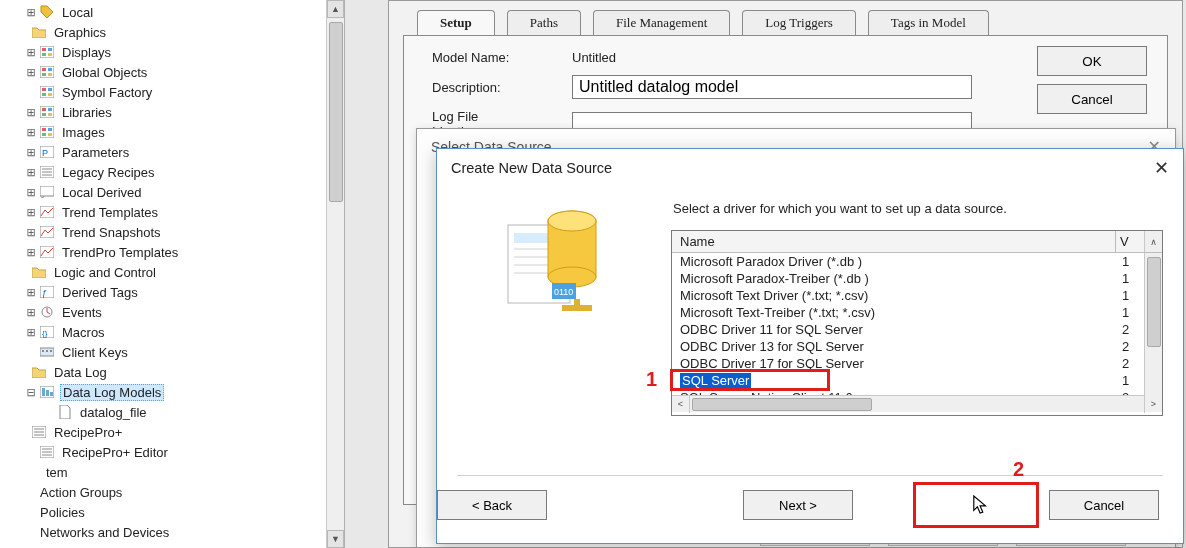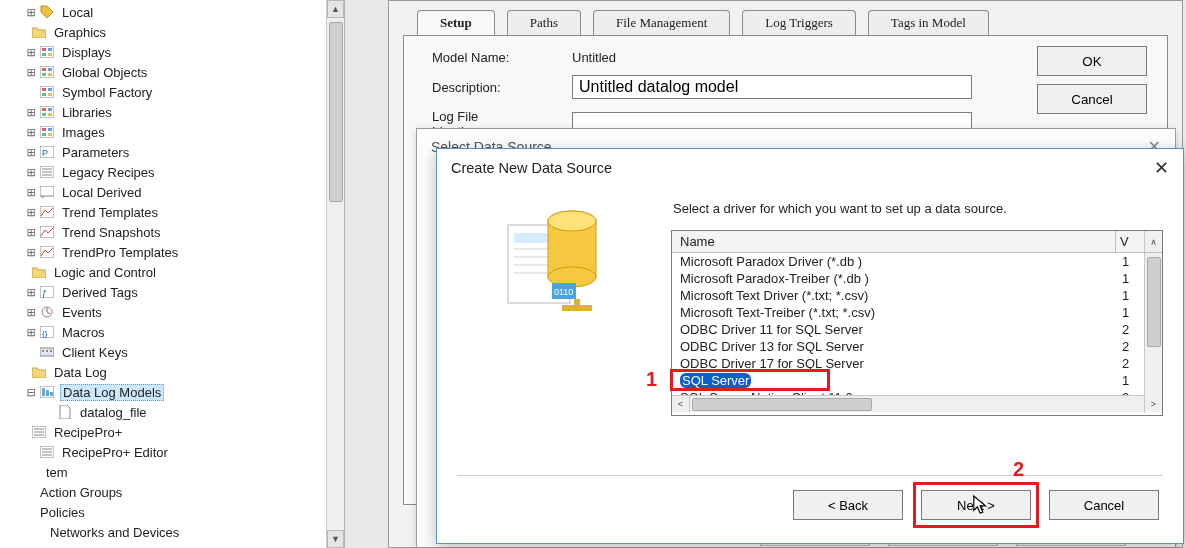--- a/index.html
+++ b/index.html
@@ -152,37 +152,37 @@
     font-weight: normal;
   }
   .driver-head .col-name { flex:1; padding:3px 8px; border-right:1px solid #bcbcbc;}
   .driver-head .col-v { width:28px; padding:3px 4px; text-align:left;}
   .driver-head .col-sb { width:18px; background:#efefef; display:flex; align-items:center; justify-content:center; font-size:9px; color:#555; border-left:1px solid #c8c8c8;}
   .driver-rows { position:relative; height: 142px; overflow:hidden;}
   .driver-row { display:flex; height:17px; line-height:17px;}
   .driver-row .col-name { flex:1; padding:0 8px; white-space:nowrap; overflow:hidden;}
   .driver-row .col-v { width:44px; padding:0 4px;}
   .driver-row.sel .col-name span {
-    background:#0a5fd0; color:#fff; padding:0 2px;border-radius:6px;
+    background:#0a5fd0; color:#fff; padding:0 2px;
   }
   .driver-hscroll {
     height:17px; border-top:1px solid #c8c8c8; background:#efefef;
     display:flex; align-items:center;
   }
   .driver-hscroll .arrow { width:18px; height:17px; display:flex; align-items:center; justify-content:center; font-size:9px; color:#555; border-right:1px solid #c8c8c8;}
   .driver-hscroll .arrow.right { border-right:none; border-left:1px solid #c8c8c8; margin-left:auto;}
   .driver-hscroll .hthumb { width:180px; height:13px; background:#cfcfcf; border:1px solid #a8a8a8; border-radius:2px; margin-left:2px;}
   .driver-vsb {
     position:absolute; right:0; top:22px; width:18px; bottom:17px; background:#efefef; border-left:1px solid #c8c8c8;
   }
   .driver-vsb .vthumb { position:absolute; left:2px; top:4px; width:14px; height:90px; background:#cfcfcf; border:1px solid #a8a8a8; border-radius:2px;}
 
   .cnds-sep { border:none; border-top:1px solid #d0d0d0; margin: 30px 20px 0 20px;}
   .cnds-buttons {
-    display:flex; justify-content:flex-end; gap:18px;
+    display:flex; justify-content:space-between; gap:18px;
     padding: 14px 24px 0 0;
   }
   .cnds-buttons button {
     width: 110px; height: 30px;
     background: #f0f0f0; border:1px solid #7a7a7a; font-size:13px;
   }
 
   
   .anno-box {
     position:absolute; border:3px solid #e21b1b; pointer-events:none;
@@ -469,21 +469,21 @@
         </span>
         <span class="lbl">Action Groups</span>
       </div>
       <div class="tree-item level0" style="padding-left: 2px; text-align: right;">
         <span class="exp"></span>
         <span class="ico">
           <span style="display:inline-block;width:14px"></span>
         </span>
         <span class="lbl">Policies</span>
       </div>
-      <div class="tree-item level0" style="padding-left: 12px;">
+      <div class="tree-item level0" style="padding-left: 2px;">
         <span class="exp"></span>
         <span class="ico">
           <span style="display:inline-block;width:14px"></span>
         </span>
         <span class="lbl">Networks and Devices</span>
       </div>
     </div>
   <div class="vscroll">
     <div class="btn">▲</div>
     <div class="thumb"></div>

